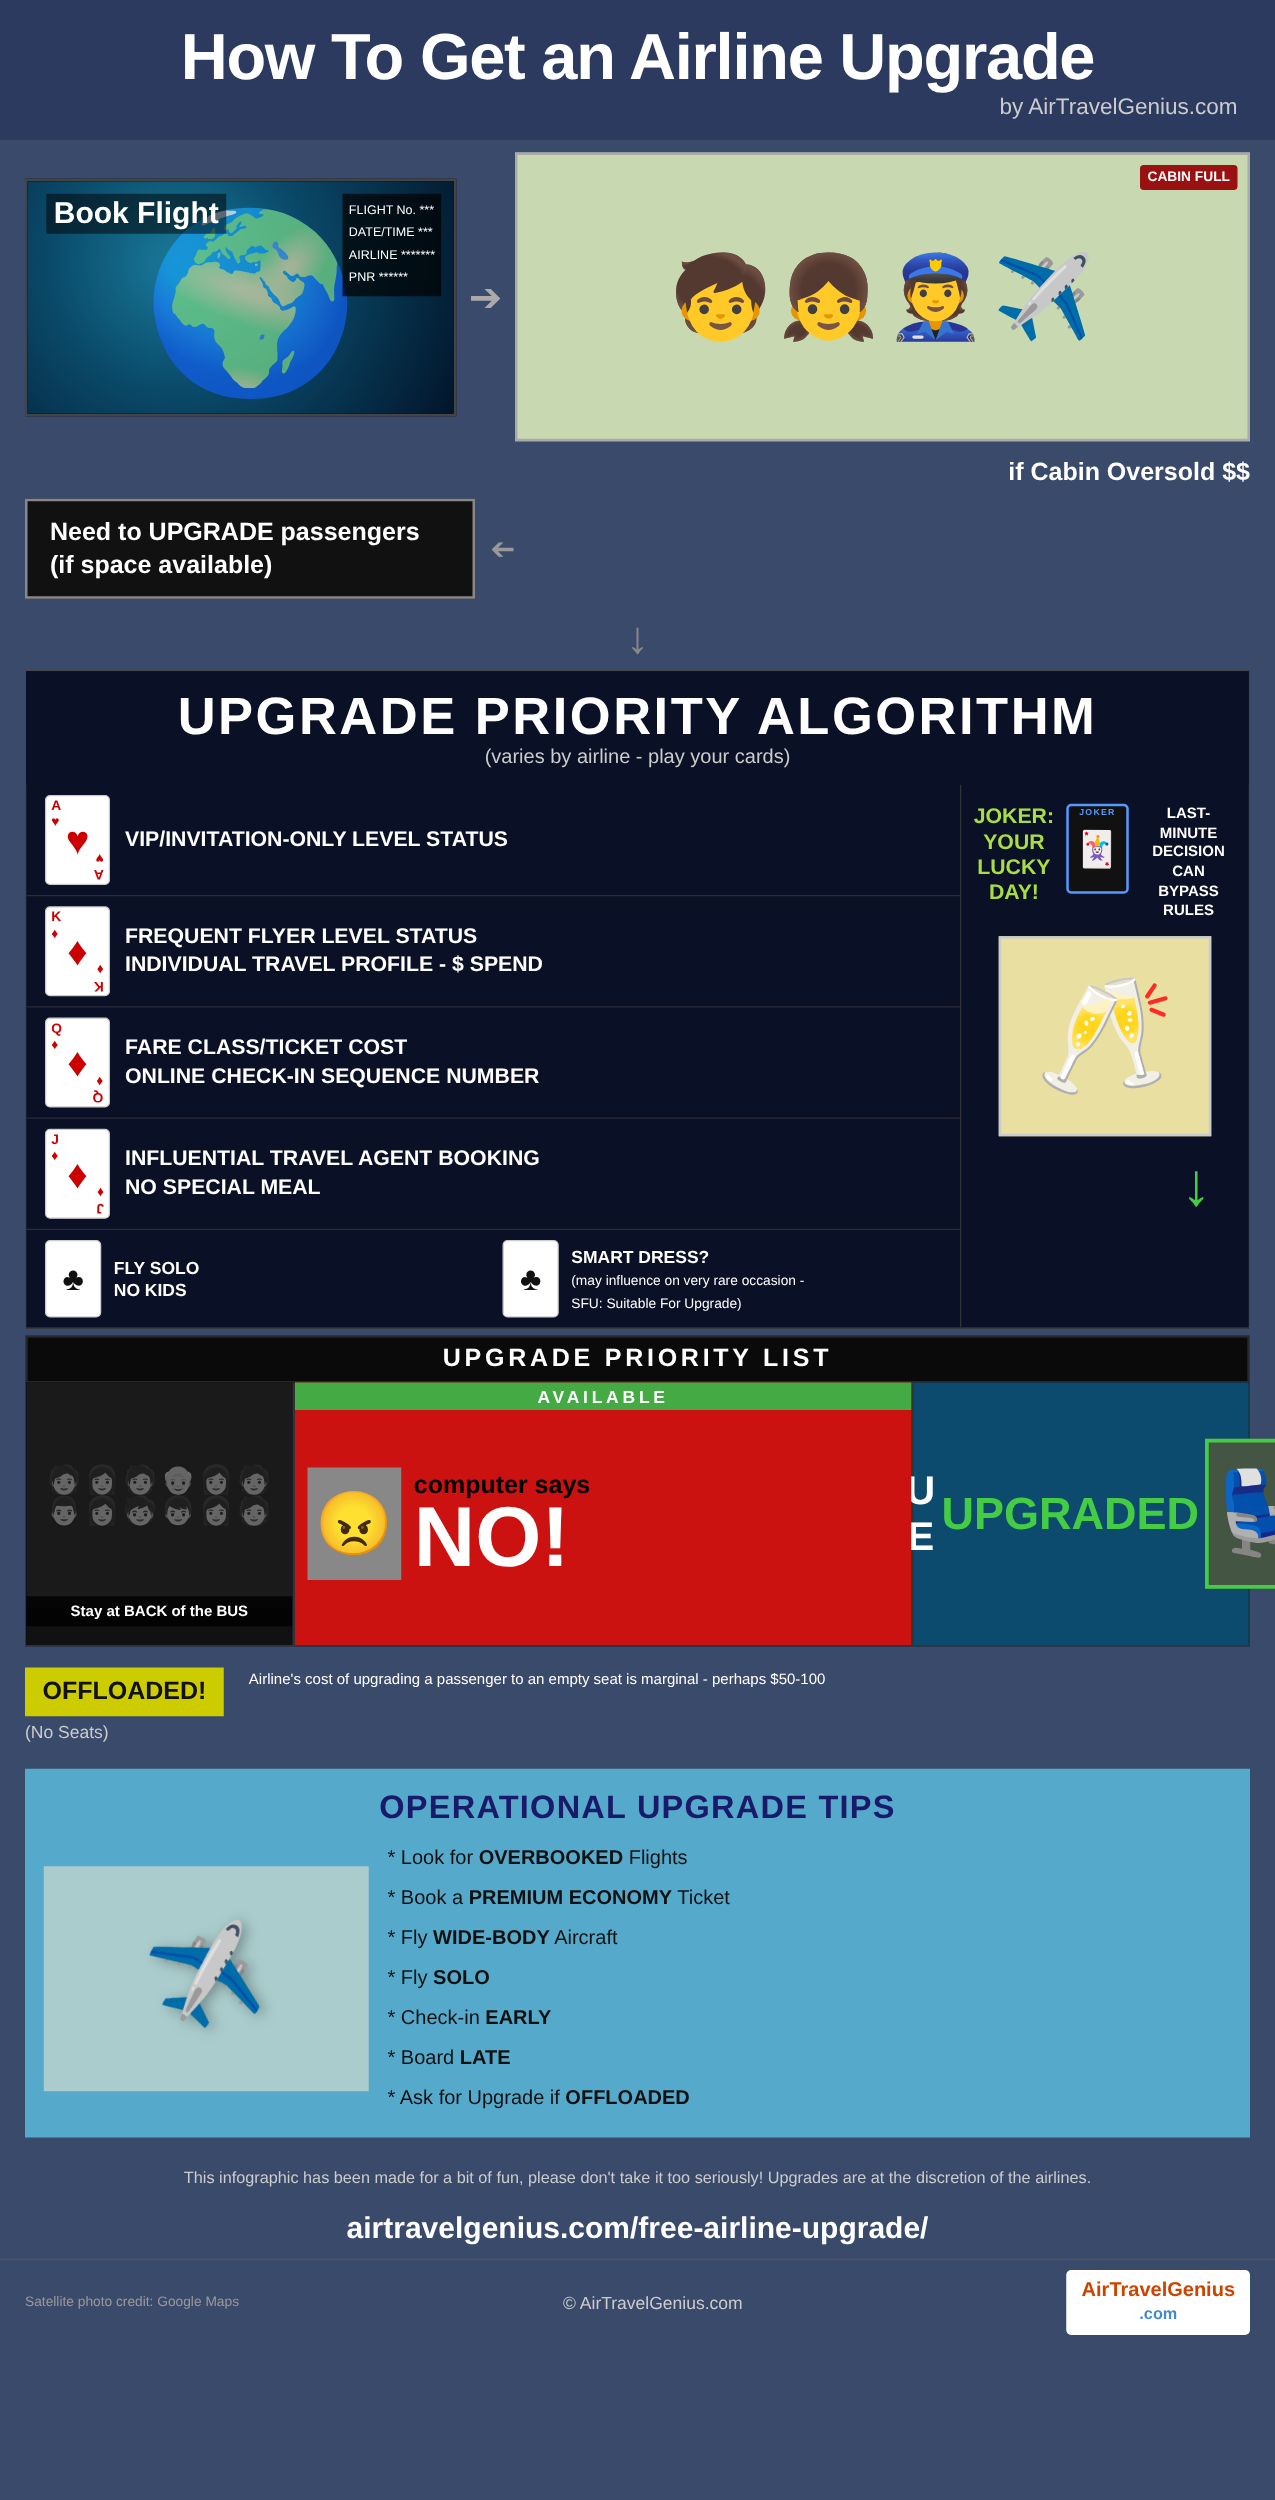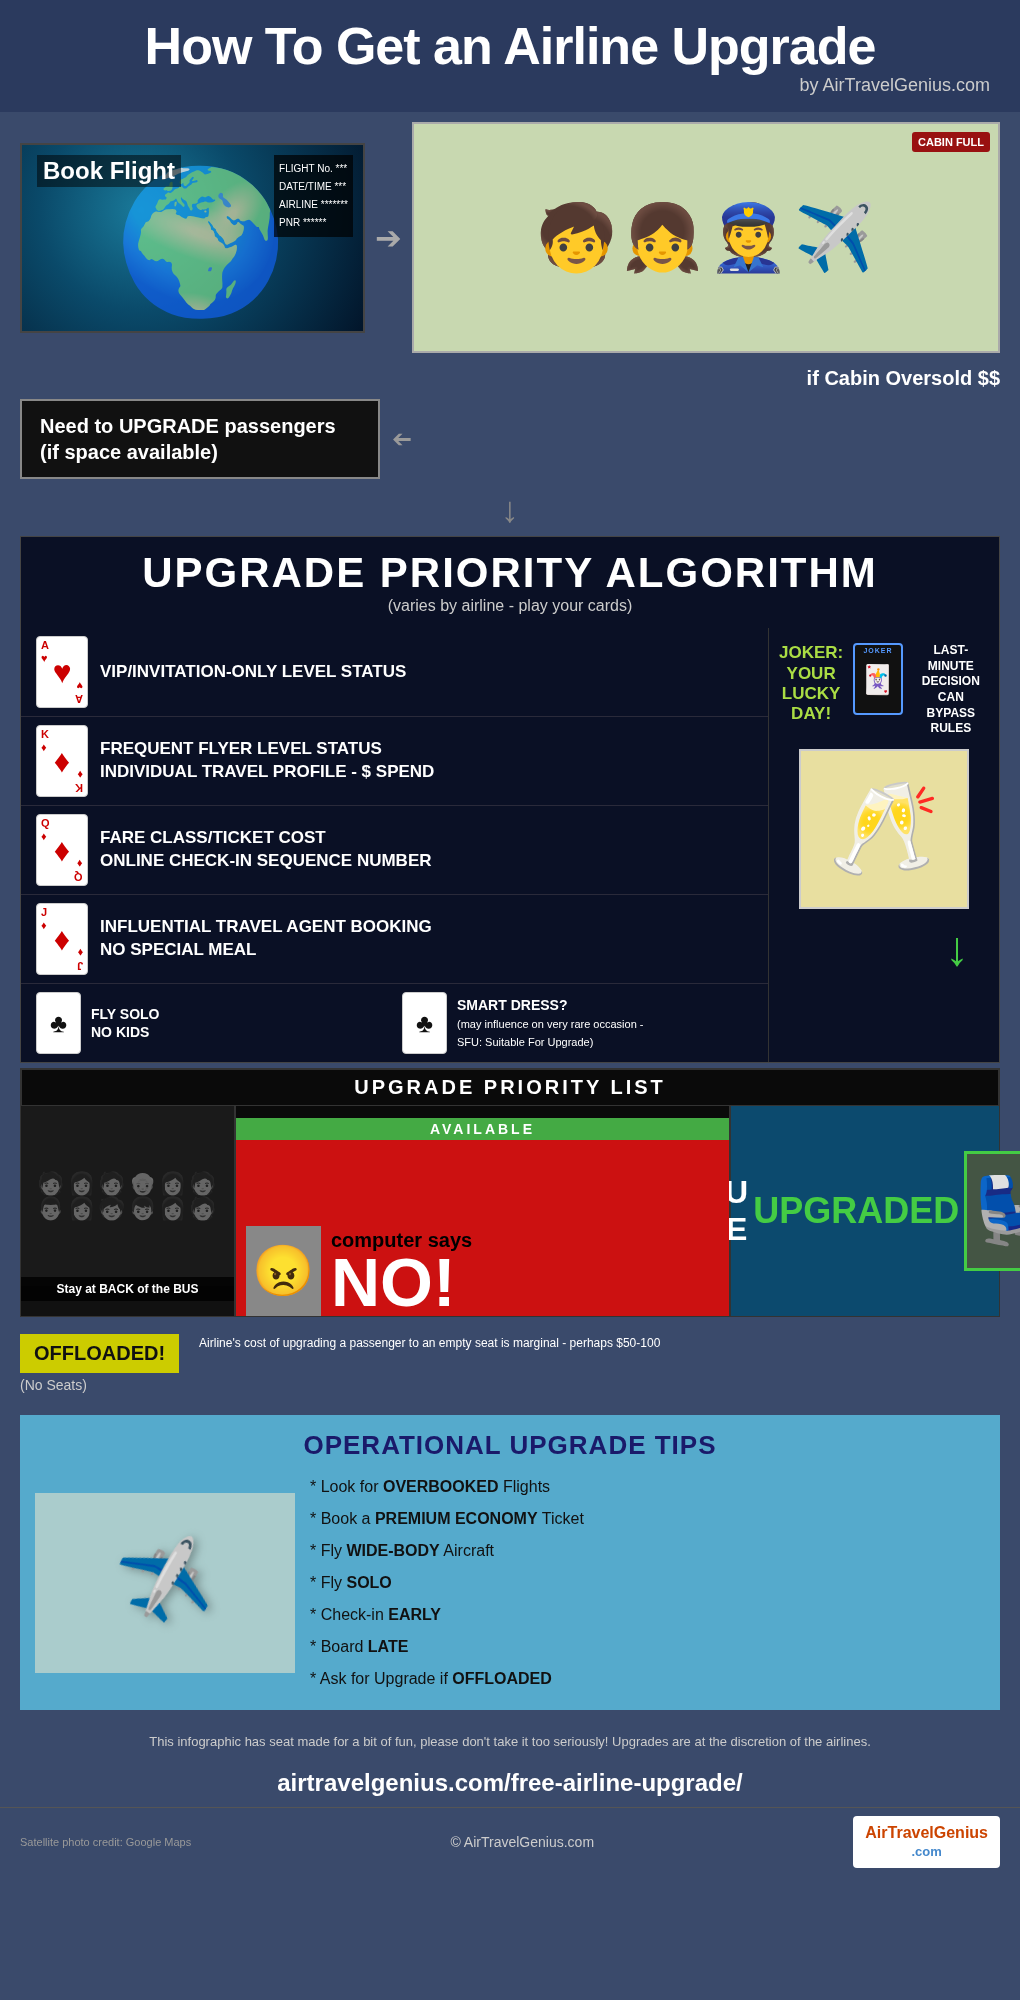--- a/index.html
+++ b/index.html
@@ -468,23 +468,22 @@
       text-align: center;
       padding: 5px;
       width: 100%;
       position: absolute;
       bottom: 15px;
     }
     .pl-middle {
       flex: 1;
       background: #cc1111;
       display: flex;
-      align-items: flex-end;
+      align-items: center;
       position: relative;
-      margin-top: 12px;
     }
     .pl-available-bar {
       position: absolute;
       top: 0;
       left: 0;
       right: 0;
       background: #44aa44;
       color: white;
       font-size: 14px;
       font-weight: bold;
@@ -750,21 +749,21 @@
       <div class="tip-item">* Book a <strong>PREMIUM ECONOMY</strong> Ticket</div>
       <div class="tip-item">* Fly <strong>WIDE-BODY</strong> Aircraft</div>
       <div class="tip-item">* Fly <strong>SOLO</strong></div>
       <div class="tip-item">* Check-in <strong>EARLY</strong></div>
       <div class="tip-item">* Board <strong>LATE</strong></div>
       <div class="tip-item">* Ask for Upgrade if <strong>OFFLOADED</strong></div>
     </div>
   </div>
 </div>
 
-<div class="disclaimer">This infographic has seat made for a bit of fun, please don't take it too seriously! Upgrades are at the discretion of the airlines.</div>
+<div class="disclaimer">This infographic has been made for a bit of fun, please don't take it too seriously! Upgrades are at the discretion of the airlines.</div>
 
 <div class="footer-url">
   <span>airtravelgenius.com/free-airline-upgrade/</span>
 </div>
 
 <div class="footer-bottom">
   <div class="photo-credit">Satellite photo credit: Google Maps</div>
   <div class="copyright">© AirTravelGenius.com</div>
   <div class="brand-logo">
     <span>AirTravel</span><span style="color:#cc4400;">Genius</span><br>

